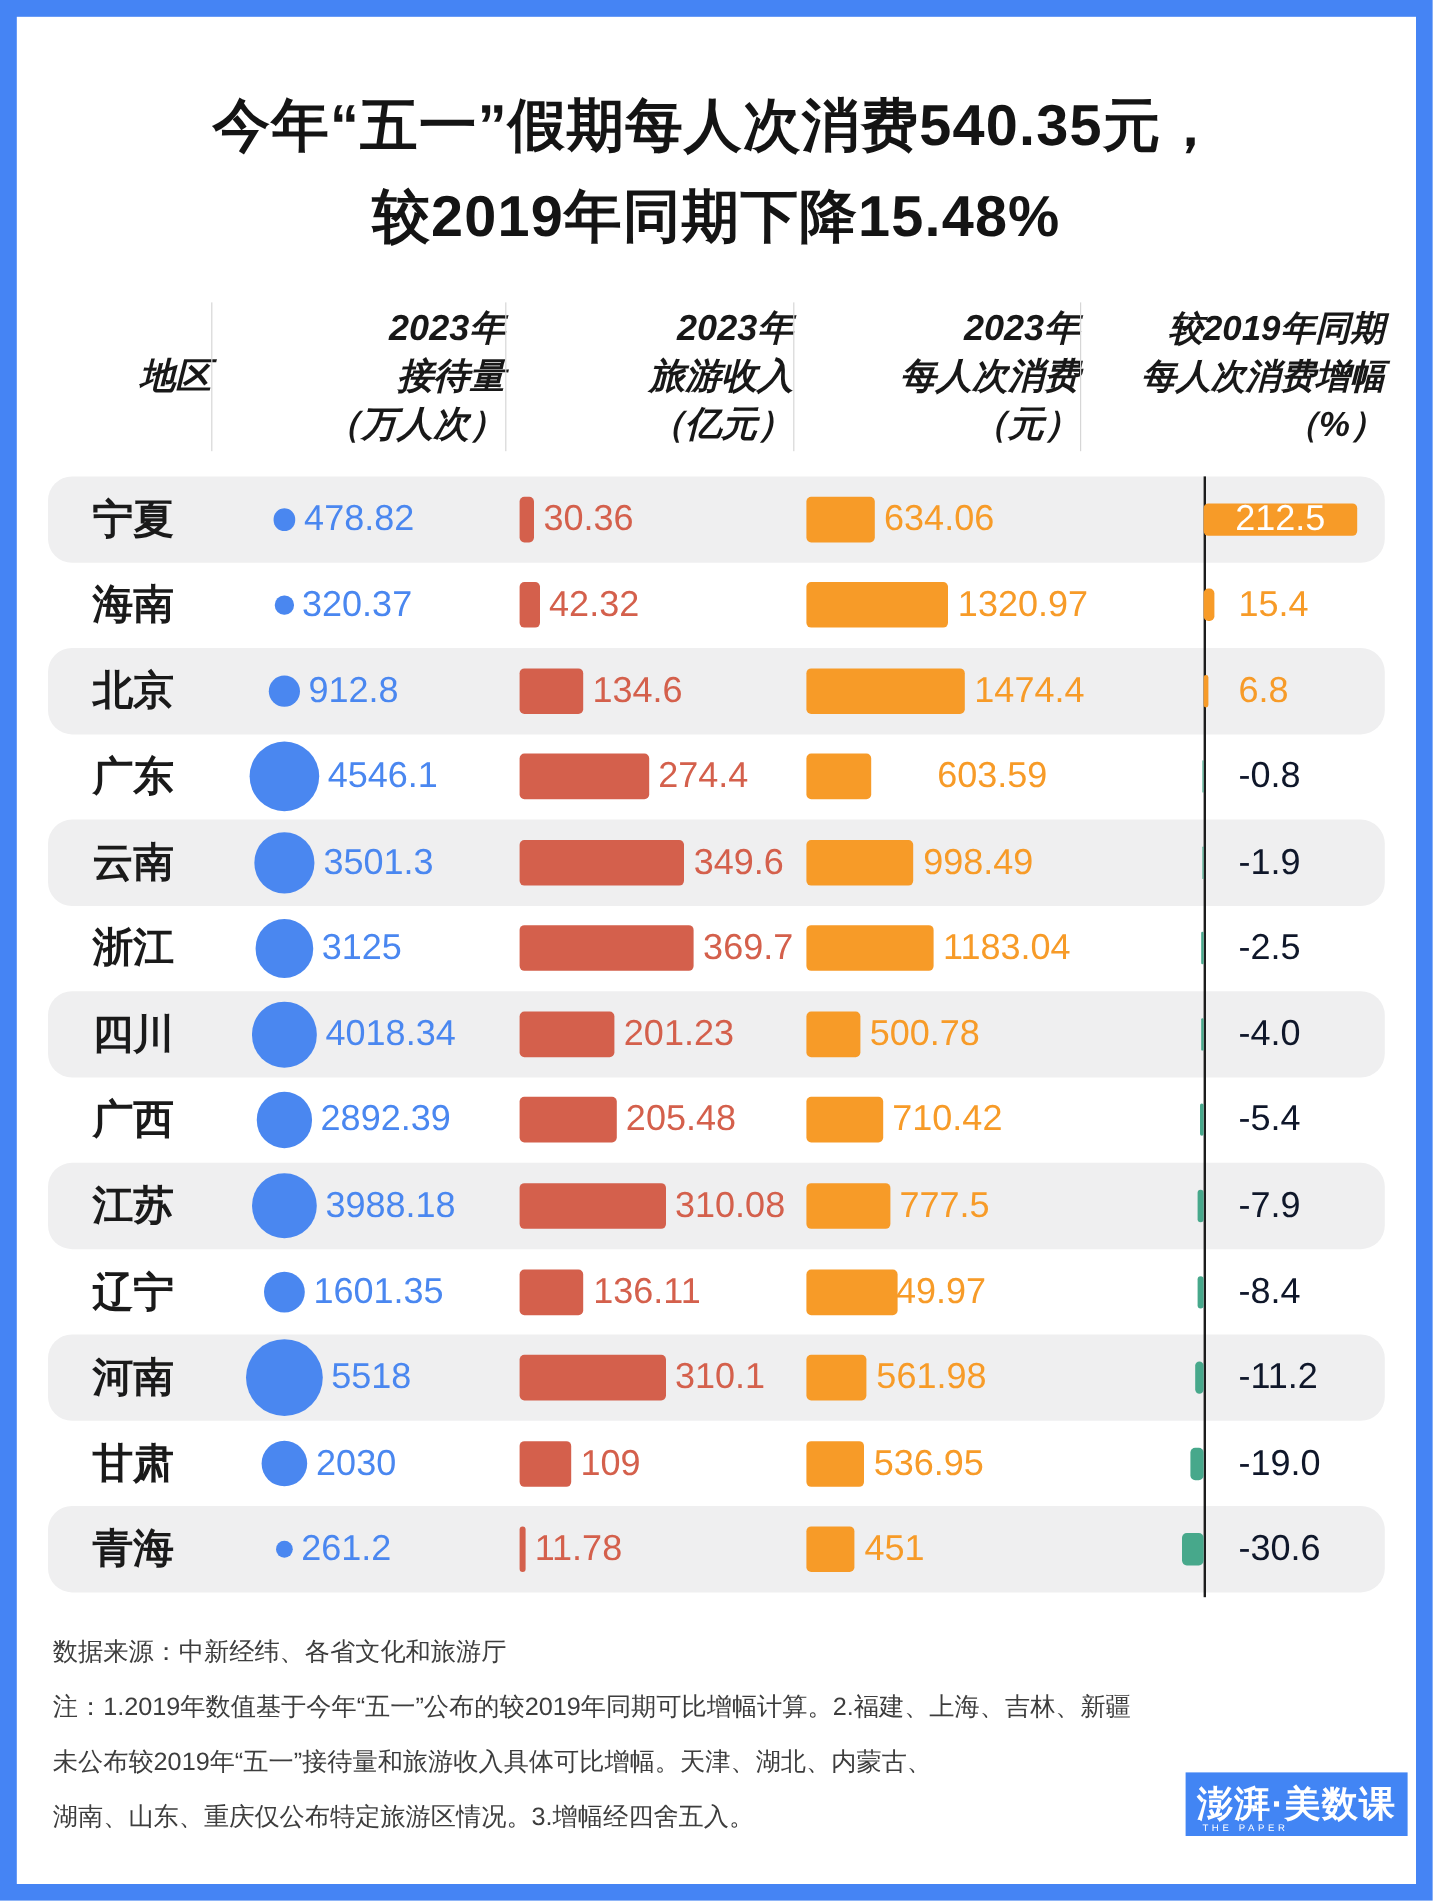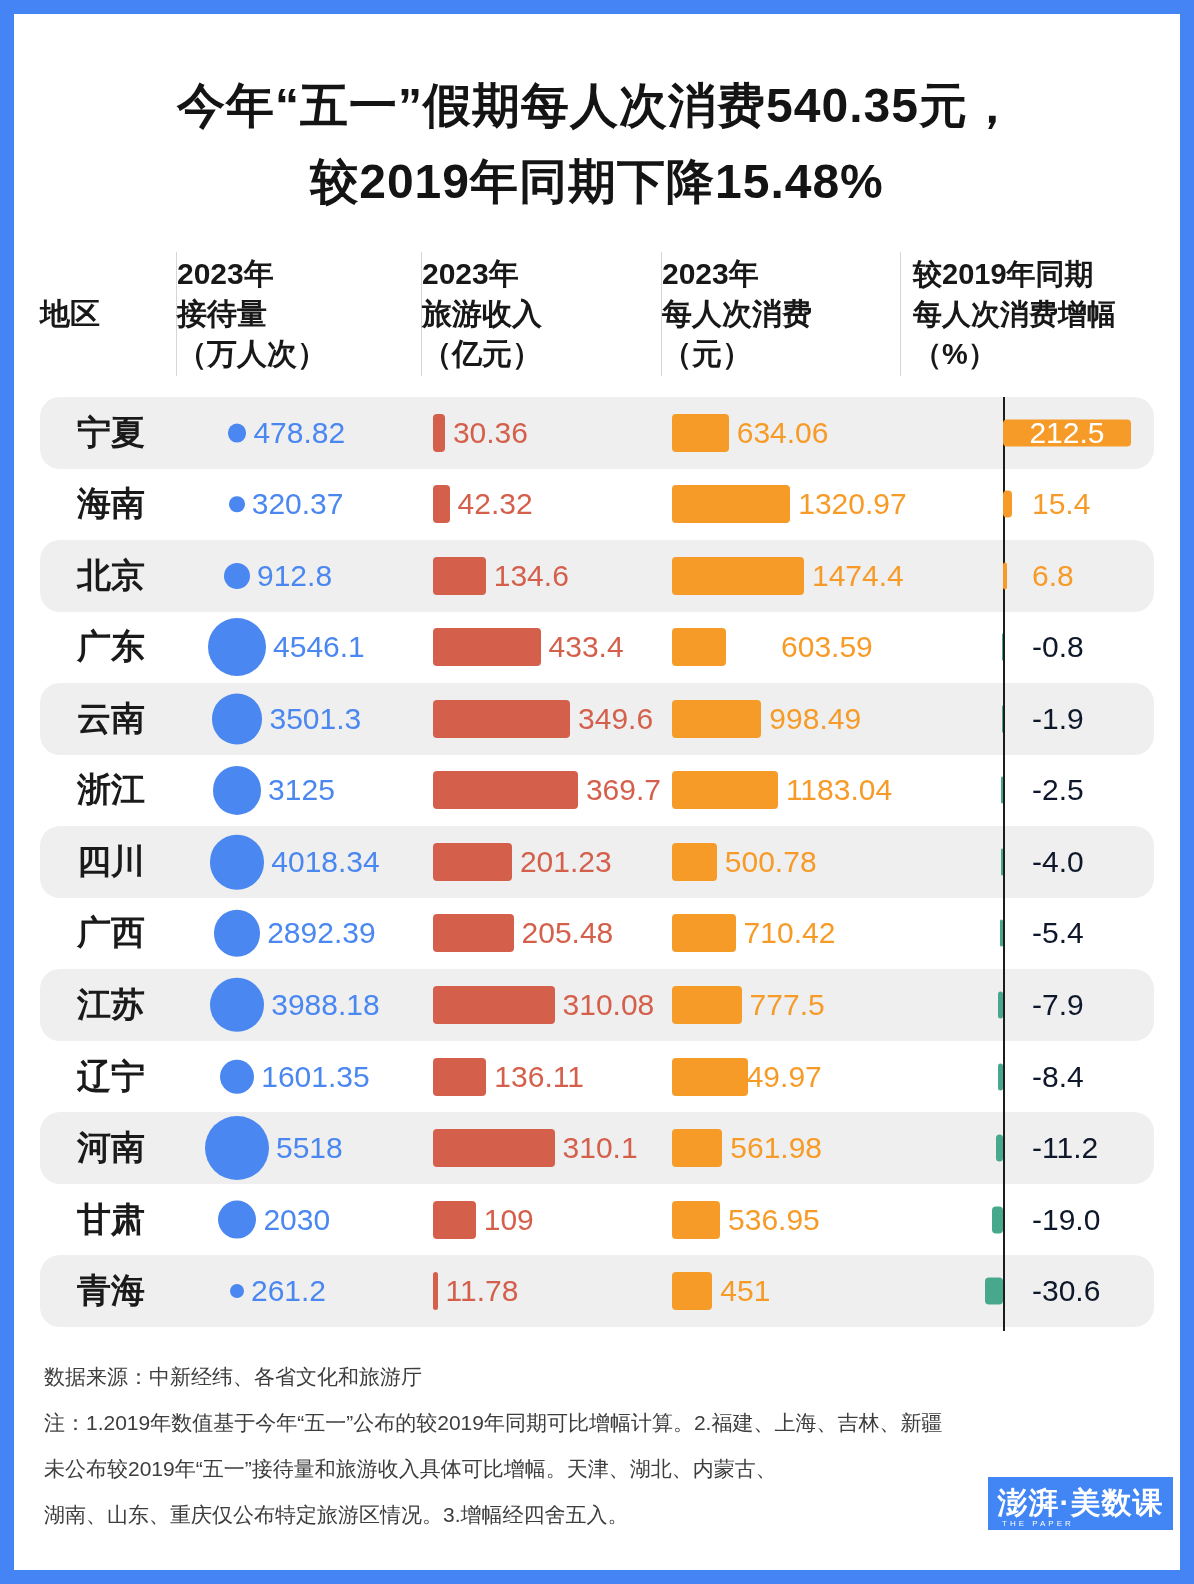--- a/index.html
+++ b/index.html
@@ -19,22 +19,22 @@
     color:#141414;letter-spacing:1px;
   }
   
   .header{
     position:absolute;left:26px;top:238px;width:1114px;height:124px;
     display:flex;align-items:center;
   }
   .hcol{
     box-sizing:border-box;height:100%;
     display:flex;flex-direction:column;justify-content:center;
-    text-align:left;
-    font-size:30px;line-height:40px;font-weight:700;color:#181818;
+    text-align:right;
+    font-size:30px;line-height:40px;font-weight:700;color:#181818;font-style:italic;
   }
   .hcol + .hcol{border-left:1px solid #d6d6d6;}
   .hcol.c1{width:136px;}
   .hcol.c2{width:245px;}
   .hcol.c3{width:240px;}
   .hcol.c4{width:239px;}
   .hcol.c5{width:254px;font-size:29px;padding-left:12px;}
   
   .rows{position:absolute;left:26px;top:383px;width:1114px;height:930px;}
   .zero-line{
@@ -147,21 +147,21 @@
         <div class="bar cons" style="left: 632px; width: 131.959px;"></div>
         <div class="num orange" style="left: 771.959px;">1474.4</div>
         <div class="bar grow-pos" style="left: 963px; width: 4.0936px;"></div>
         <div class="num orange" style="left: 992px;">6.8</div>
       </div>
       <div class="row">
         <div class="region">广东</div>
         <div class="circle" style="height: 58.091px; width: 58.091px; left: 167.955px;"></div>
         <div class="num blue" style="left: 233.045px;">4546.1</div>
         <div class="bar rev" style="left: 393px; width: 107.565px;"></div>
-        <div class="num red" style="left: 508.565px;">433.4</div>
+        <div class="num red" style="left: 508.565px;">274.4</div>
         <div class="bar cons" style="left: 632px; width: 54.0213px;"></div>
         <div class="num orange" style="left: 694.021px; margin-left: 47px;">603.59</div>
         <div class="bar grow-neg" style="left: 961.5px; width: 1.5px;"></div>
         <div class="num green" style="left: 992px;">-0.8</div>
       </div>
       <div class="row alt">
         <div class="region">云南</div>
         <div class="circle" style="height: 50.9805px; width: 50.9805px; left: 171.51px;"></div>
         <div class="num blue" style="left: 229.49px;">3501.3</div>
         <div class="bar rev" style="left: 393px; width: 137.043px;"></div>

